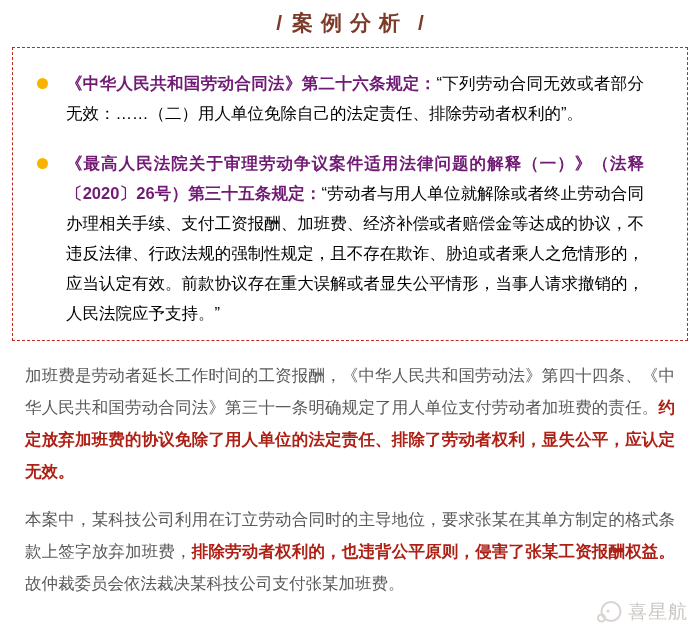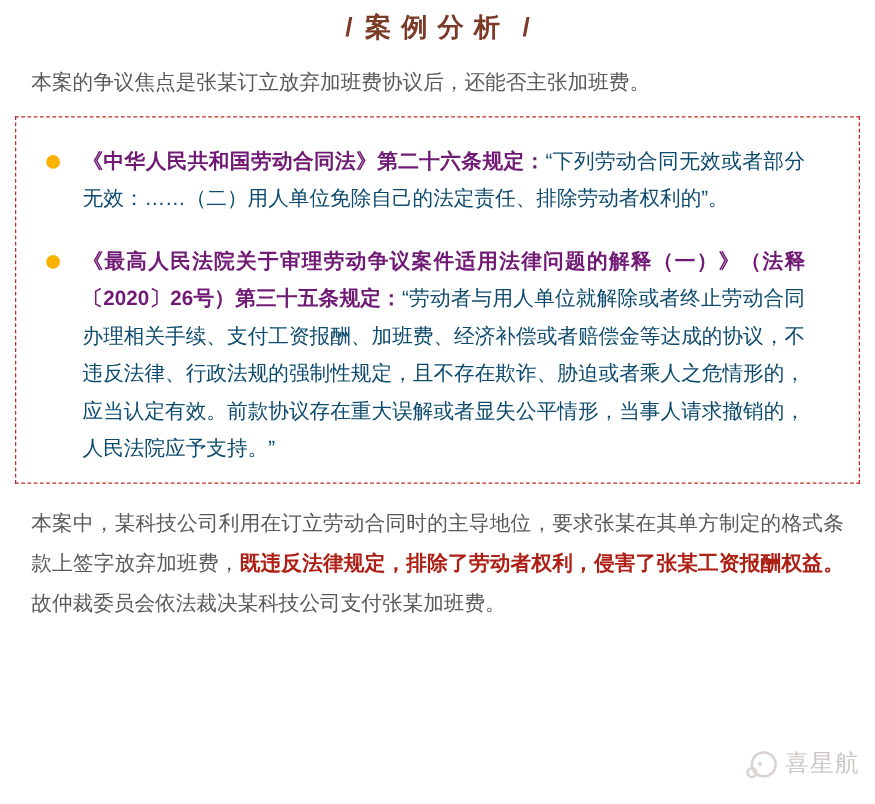--- a/index.html
+++ b/index.html
@@ -48,21 +48,21 @@
   .law-bullet{
     flex:0 0 11px;
     width:11px;height:11px;
     margin-top:10px;
     margin-right:18px;
     border-radius:50%;
     background:#fbb303;
   }
   .law-text{flex:1;text-align:justify;}
   .law-citation{color:#701a75;font-weight:bold;}
-  .law-quote{color:#0c4a6e;}
+  .law-quote{color:#000000;}
   
   .watermark{
     position:absolute;
     right:12px;
     top:598px;
     display:flex;
     align-items:center;
     gap:5px;
     color:#ccc7c5;
     font-size:19px;
@@ -74,35 +74,35 @@
 </style>
 </head>
 <body>
 
 <div class="page">
 
   <div class="title-row">
     <span class="title-slash">/</span><span class="title-text">案例分析</span><span class="title-slash">/</span>
   </div>
 
-  <p class="para p-intro">本案的争议焦点是张某订立放弃加班费协议后，还能否主张加班费。</p>
 
   <div class="law-box">
     <div class="law-item">
       <span class="law-bullet"></span>
       <span class="law-text"><span class="law-citation">《中华人民共和国劳动合同法》第二十六条规定：</span><span class="law-quote">“下列劳动合同无效或者部分无效：……（二）用人单位免除自己的法定责任、排除劳动者权利的”。</span></span>
     </div>
     <div class="law-item">
       <span class="law-bullet"></span>
       <span class="law-text"><span class="law-citation">《最高人民法院关于审理劳动争议案件适用法律问题的解释（一）》（法释〔2020〕26号）第三十五条规定：</span><span class="law-quote">“劳动者与用人单位就解除或者终止劳动合同办理相关手续、支付工资报酬、加班费、经济补偿或者赔偿金等达成的协议，不违反法律、行政法规的强制性规定，且不存在欺诈、胁迫或者乘人之危情形的，应当认定有效。前款协议存在重大误解或者显失公平情形，当事人请求撤销的，人民法院应予支持。”</span></span>
     </div>
   </div>
 
+  <p class="para p-analysis"><span>加班费是劳动者延长工作时间的工资报酬，《中华人民共和国劳动法》第四十四条、《中华人民共和国劳动合同法》第三十一条明确规定了用人单位支付劳动者加班费的责任。</span><span class="em-red">约定放弃加班费的协议免除了用人单位的法定责任、排除了劳动者权利，显失公平，应认定无效。</span></p>
 
-  <p class="para p-conclusion"><span>本案中，某科技公司利用在订立劳动合同时的主导地位，要求张某在其单方制定的格式条款上签字放弃加班费，</span><span class="em-red">既违反法律规定，排除了劳动者权利，侵害了张某工资报酬权益。</span><span>故仲裁委员会依法裁决某科技公司支付张某加班费。</span></p>
+  <p class="para p-conclusion"><span>本案中，某科技公司利用在订立劳动合同时的主导地位，要求张某在其单方制定的格式条款上签字放弃加班费，</span><span class="em-red">排除劳动者权利的，也违背公平原则，侵害了张某工资报酬权益。</span><span>故仲裁委员会依法裁决某科技公司支付张某加班费。</span></p>
 
   <div class="watermark">
     <span>
       <svg width="27" height="27" viewBox="0 0 27 27">
         <circle cx="15" cy="12.5" r="9.5" fill="none" stroke="#d9d4d2" stroke-width="2"></circle>
         <circle cx="5.5" cy="19" r="3.5" fill="none" stroke="#d9d4d2" stroke-width="2"></circle>
         <circle cx="12" cy="12" r="1.6" fill="#d9d4d2"></circle>
       </svg>
     </span>
     <span>喜星航</span>

